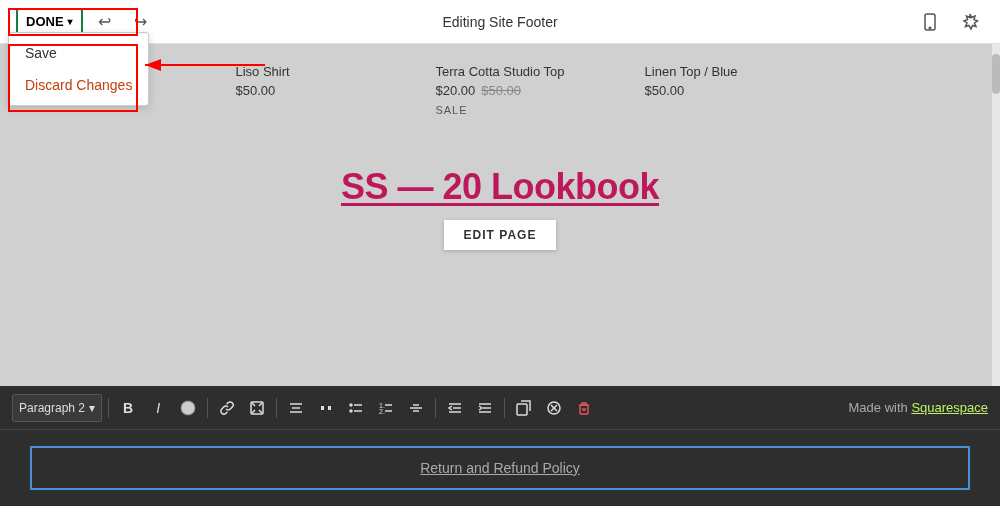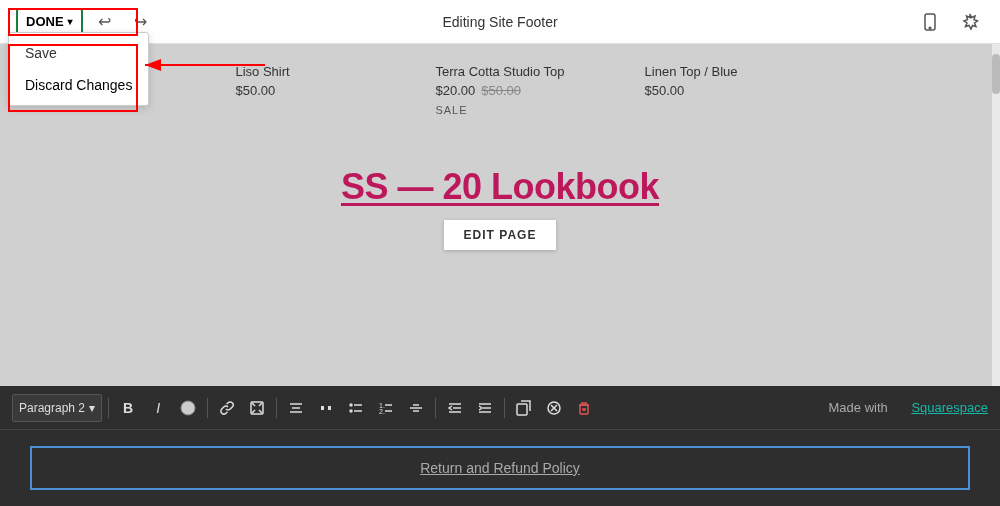--- a/index.html
+++ b/index.html
@@ -75,21 +75,21 @@
       min-width: 130px;
       padding: 4px 0;
     }
     .dropdown-menu .menu-item {
       padding: 8px 16px;
       font-size: 14px;
       cursor: pointer;
       color: #333;
     }
     .dropdown-menu .menu-item.danger {
-      color: #000000;
+      color: #c2410c;
     }
 
     
     .annotation-arrow {
       position: absolute;
       top: 35px;
       left: 55px;
       z-index: 300;
       pointer-events: none;
     }
@@ -215,24 +215,23 @@
     .toolbar-left {
       display: flex;
       align-items: center;
       gap: 4px;
     }
     .toolbar-right {
       font-size: 13px;
       color: #aaa;
     }
     .toolbar-right a {
-      color: #14b8a6;
+      color: #bef264;
       text-decoration: underline;
       cursor: pointer;
-      margin-left: 20px;
     }
     .toolbar-select {
       background: #3a3a3a;
       border: 1px solid #555;
       color: #ddd;
       font-size: 12px;
       padding: 3px 6px;
       border-radius: 2px;
       cursor: pointer;
       display: flex;

